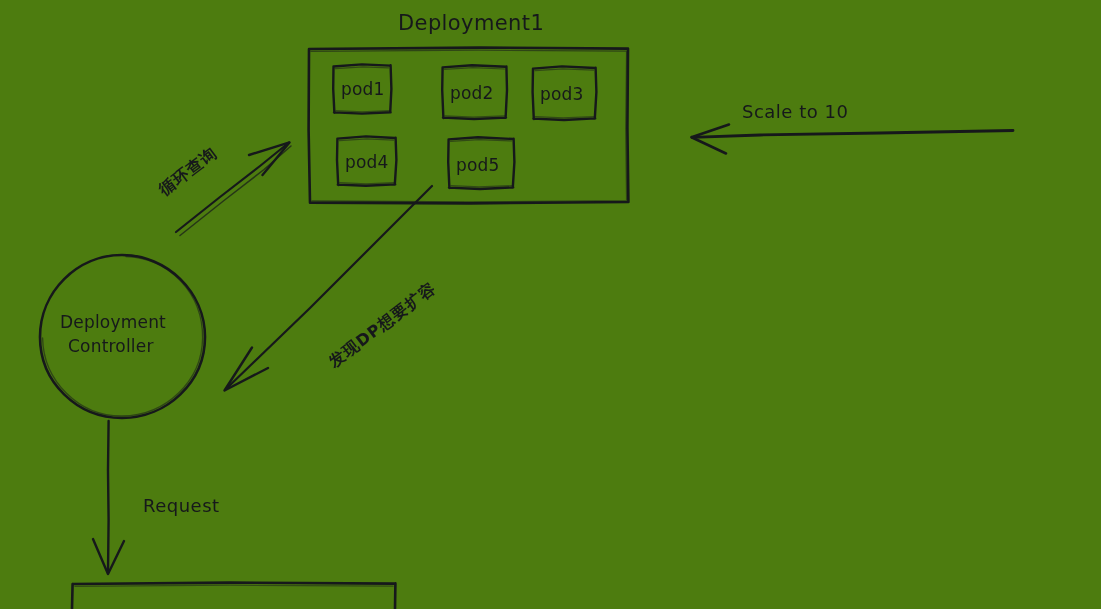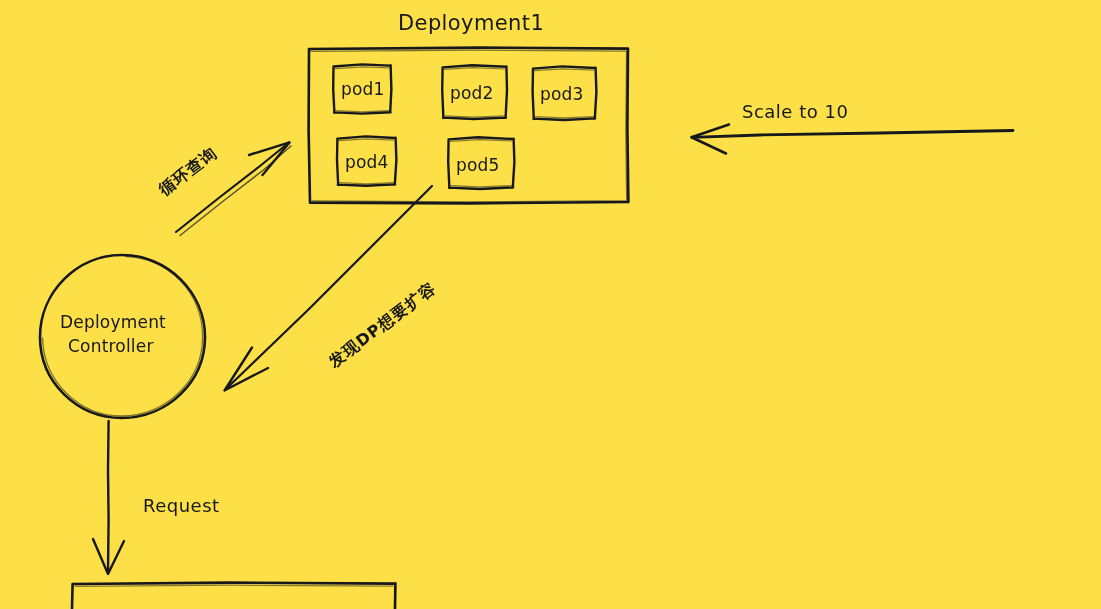--- a/index.html
+++ b/index.html
@@ -13,21 +13,21 @@
     position: relative;
     overflow: hidden;
     font-family: "DejaVu Sans", sans-serif;
   }
   #canvas-root {
     position: absolute;
     left: 0;
     top: 0;
     width: 1101px;
     height: 609px;
-    background: #fde047;
+    background: #4d7c0f;
   }
   svg.diagram {
     position: absolute;
     left: 0;
     top: 0;
     width: 1101px;
     height: 609px;
     display: block;
   }
   .sketch-stroke {

